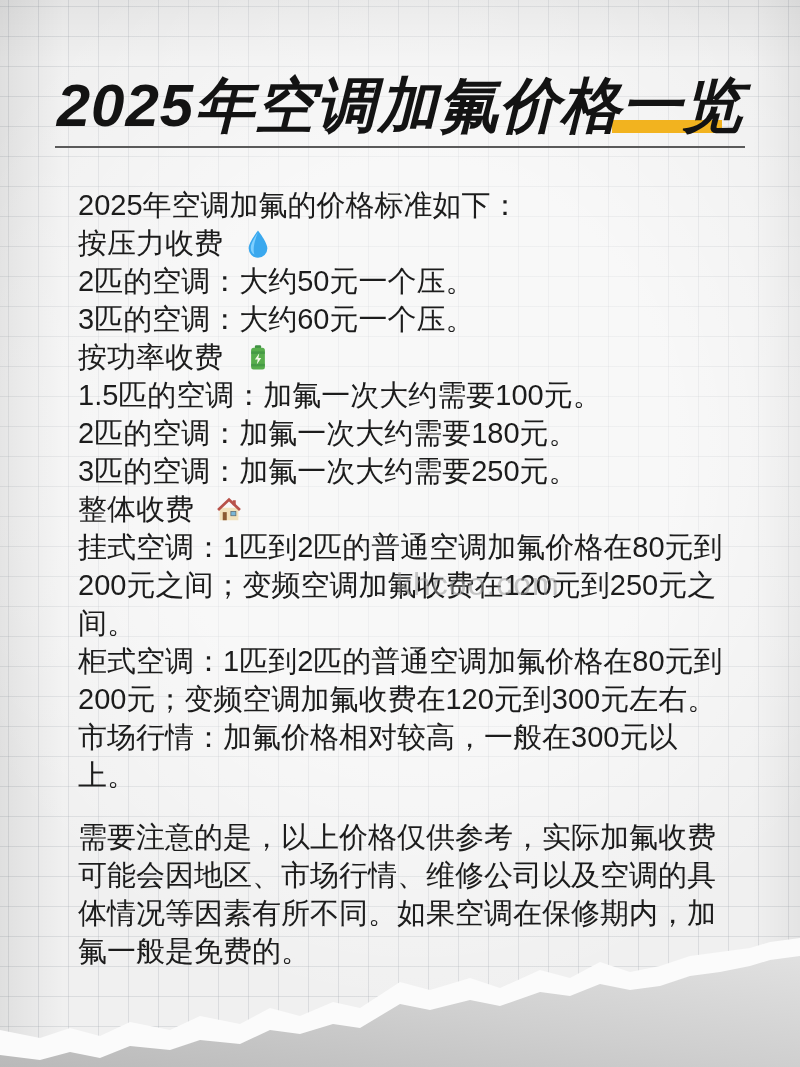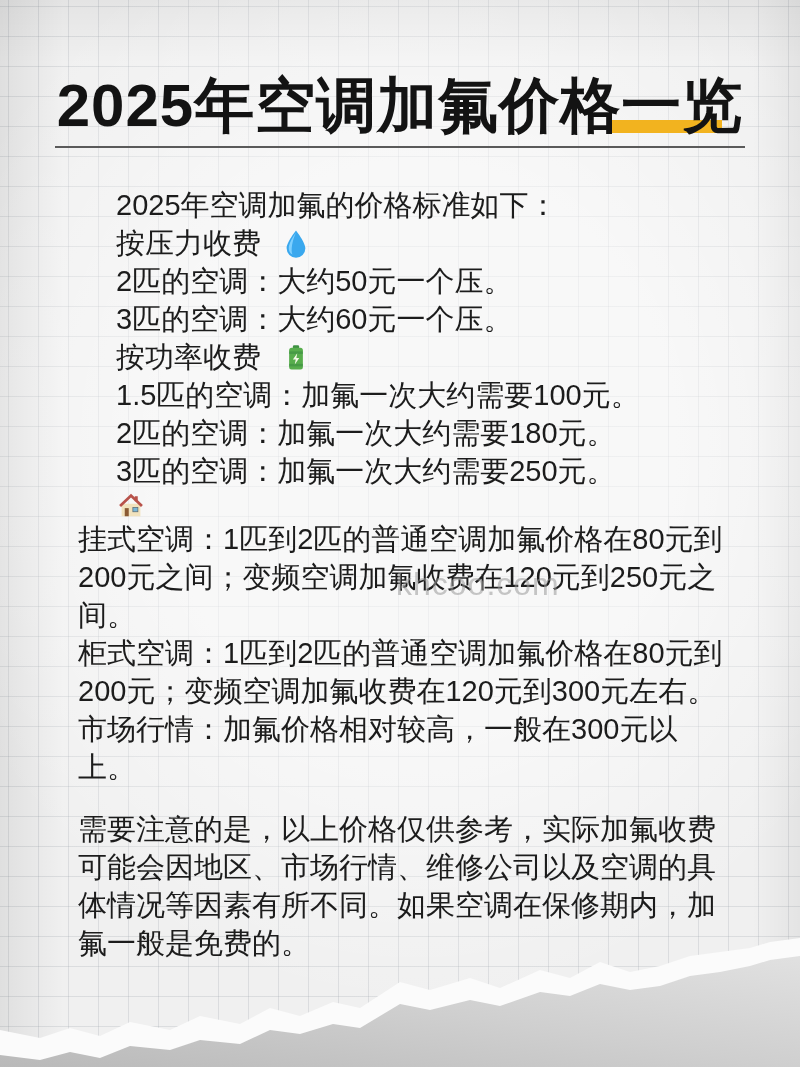--- a/index.html
+++ b/index.html
@@ -24,35 +24,36 @@
     background:
       radial-gradient(ellipse 90% 75% at 52% 42%, rgba(255,255,255,0.55) 35%, rgba(0,0,0,0) 70%),
       linear-gradient(to right, rgba(0,0,0,0.07), rgba(0,0,0,0) 8%, rgba(0,0,0,0) 94%, rgba(0,0,0,0.05)),
       linear-gradient(to bottom, rgba(0,0,0,0.05), rgba(0,0,0,0) 6%);
   }
   .title{
     position:absolute;left:0;top:66px;width:800px;margin:0;
     text-align:center;
     font-size:60px;font-weight:900;color:#131313;letter-spacing:1px;
     z-index:3;
+    font-style:italic;
   }
   .title-hl{
     position:absolute;left:612px;top:120px;width:110px;height:13px;
     background:#f2b31f;z-index:2;
   }
   .rule{
     position:absolute;left:55px;top:146px;width:690px;height:2px;
     background:#5a5a5a;z-index:2;
   }
   .content{
     position:absolute;left:78px;top:186px;width:652px;
     font-size:29px;line-height:38px;color:#1c1c1c;font-weight:500;
     z-index:2;
   }
-  .line{white-space:nowrap;margin-left:38px;}
+  .line{white-space:nowrap;}
   .para{margin:0;}
   .note{margin-top:24px;}
   .heading{display:flex;align-items:center;gap:20px;}
   .icon{display:inline-flex;width:30px;height:30px;flex:0 0 auto;}
   .icon svg{width:30px;height:30px;}
   .watermark{
     position:absolute;left:396px;top:566px;z-index:4;
     font-size:32px;color:#9a9a9a;opacity:0.55;letter-spacing:1px;
     font-weight:400;
   }
@@ -93,20 +94,21 @@
           <rect x="6.5" y="17.5" width="11" height="2" fill="#3f9143" opacity="0.7"></rect>
           <path d="M13 9 L9.5 14 H11.8 L11 18 L14.6 12.8 H12.3 Z" fill="#f4f9e8"></path>
         </svg>
       </span>
     </div>
     <div class="line">1.5匹的空调：加氟一次大约需要100元。</div>
     <div class="line">2匹的空调：加氟一次大约需要180元。</div>
     <div class="line">3匹的空调：加氟一次大约需要250元。</div>
 
     <div class="line heading">
+      <span>整体收费</span>
       <span class="icon">
         <svg viewBox="0 0 24 24">
           <rect x="4.5" y="11" width="15" height="10" fill="#f1e2bd"></rect>
           <path d="M2.5 12 L12 3 L21.5 12 L20 13.6 L12 6 L4 13.6 Z" fill="#b8524a"></path>
           <rect x="15" y="5" width="2.4" height="4" fill="#b8524a"></rect>
           <rect x="7" y="14.5" width="3.2" height="6.5" fill="#8a5a33"></rect>
           <rect x="13.5" y="14" width="4" height="3.4" fill="#79b7d8" stroke="#5b6a72" stroke-width="0.6"></rect>
         </svg>
       </span>
     </div>

